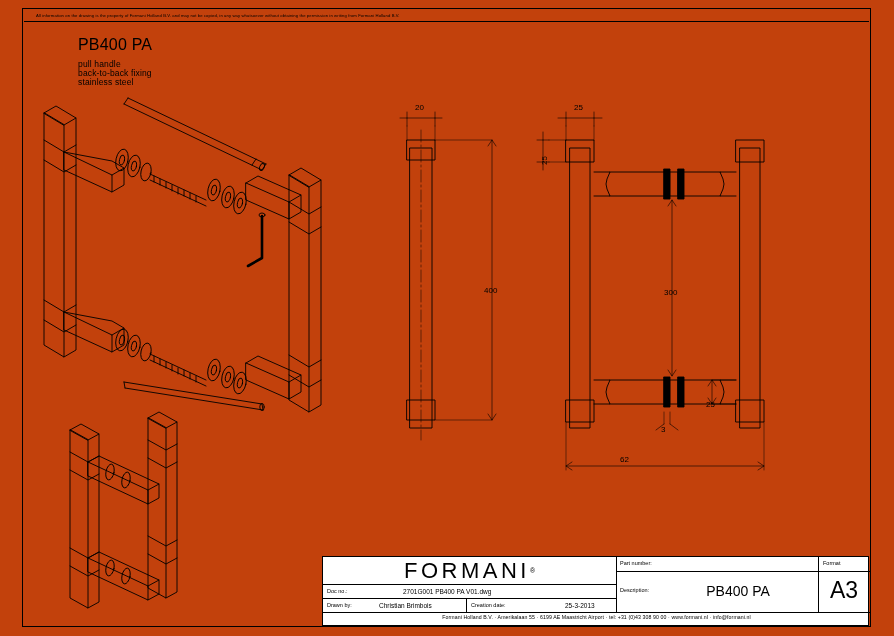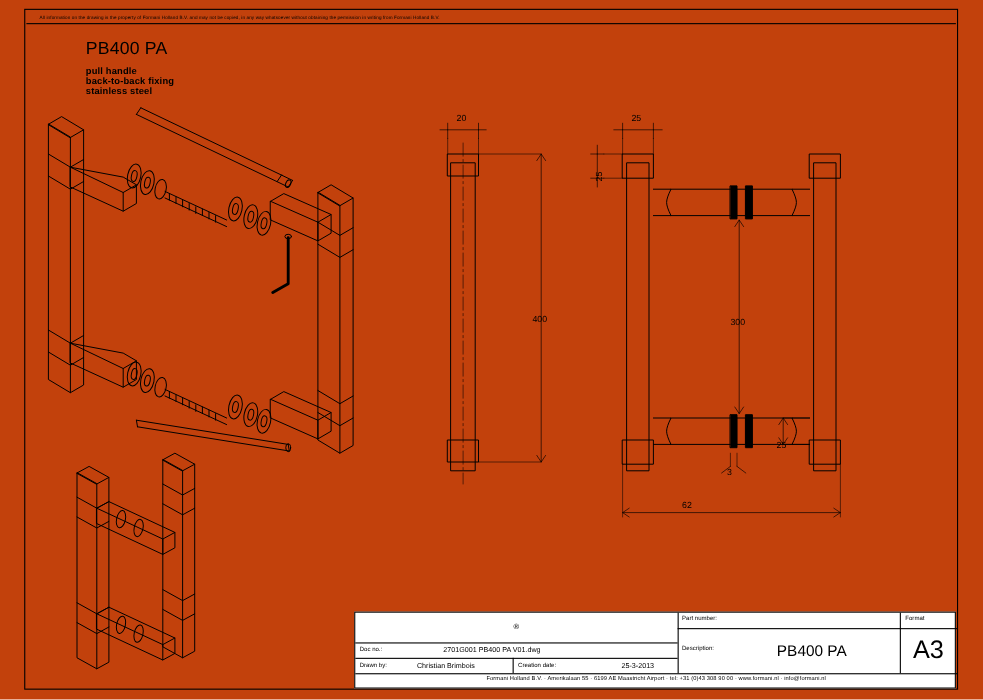--- a/index.html
+++ b/index.html
@@ -51,21 +51,21 @@
     letter-spacing: .2px;
   }
   .subtitle {
     position: absolute;
     left: 78px;
     top: 60px;
     font-size: 8.5px;
     line-height: 9.2px;
     letter-spacing: .15px;
   }
-  .subtitle div { white-space: nowrap; font-weight: bold; }
+  .subtitle div { white-space: nowrap; }
 
   svg.art {
     position: absolute;
     left: 0;
     top: 0;
     width: 894px;
     height: 636px;
     pointer-events: none;
   }
 
@@ -367,20 +367,21 @@
   <div class="tb">
     <div class="vline-a"></div>
     <div class="vline-b"></div>
     <div class="vline-c"></div>
     <div class="hline-a"></div>
     <div class="hline-b"></div>
     <div class="hline-c"></div>
     <div class="hline-d"></div>
 
     <div class="logo">
+        <span>FORMANI</span>
         <sup>®</sup>
       </div>
 
     <div class="cell lbl docno-lbl">Doc no.:</div>
     <div class="cell docno-val">2701G001 PB400 PA V01.dwg</div>
 
     <div class="cell lbl drawnby-lbl">Drawn by:</div>
     <div class="cell drawnby-val">Christian Brimbois</div>
 
     <div class="cell lbl creation-lbl">Creation date:</div>

